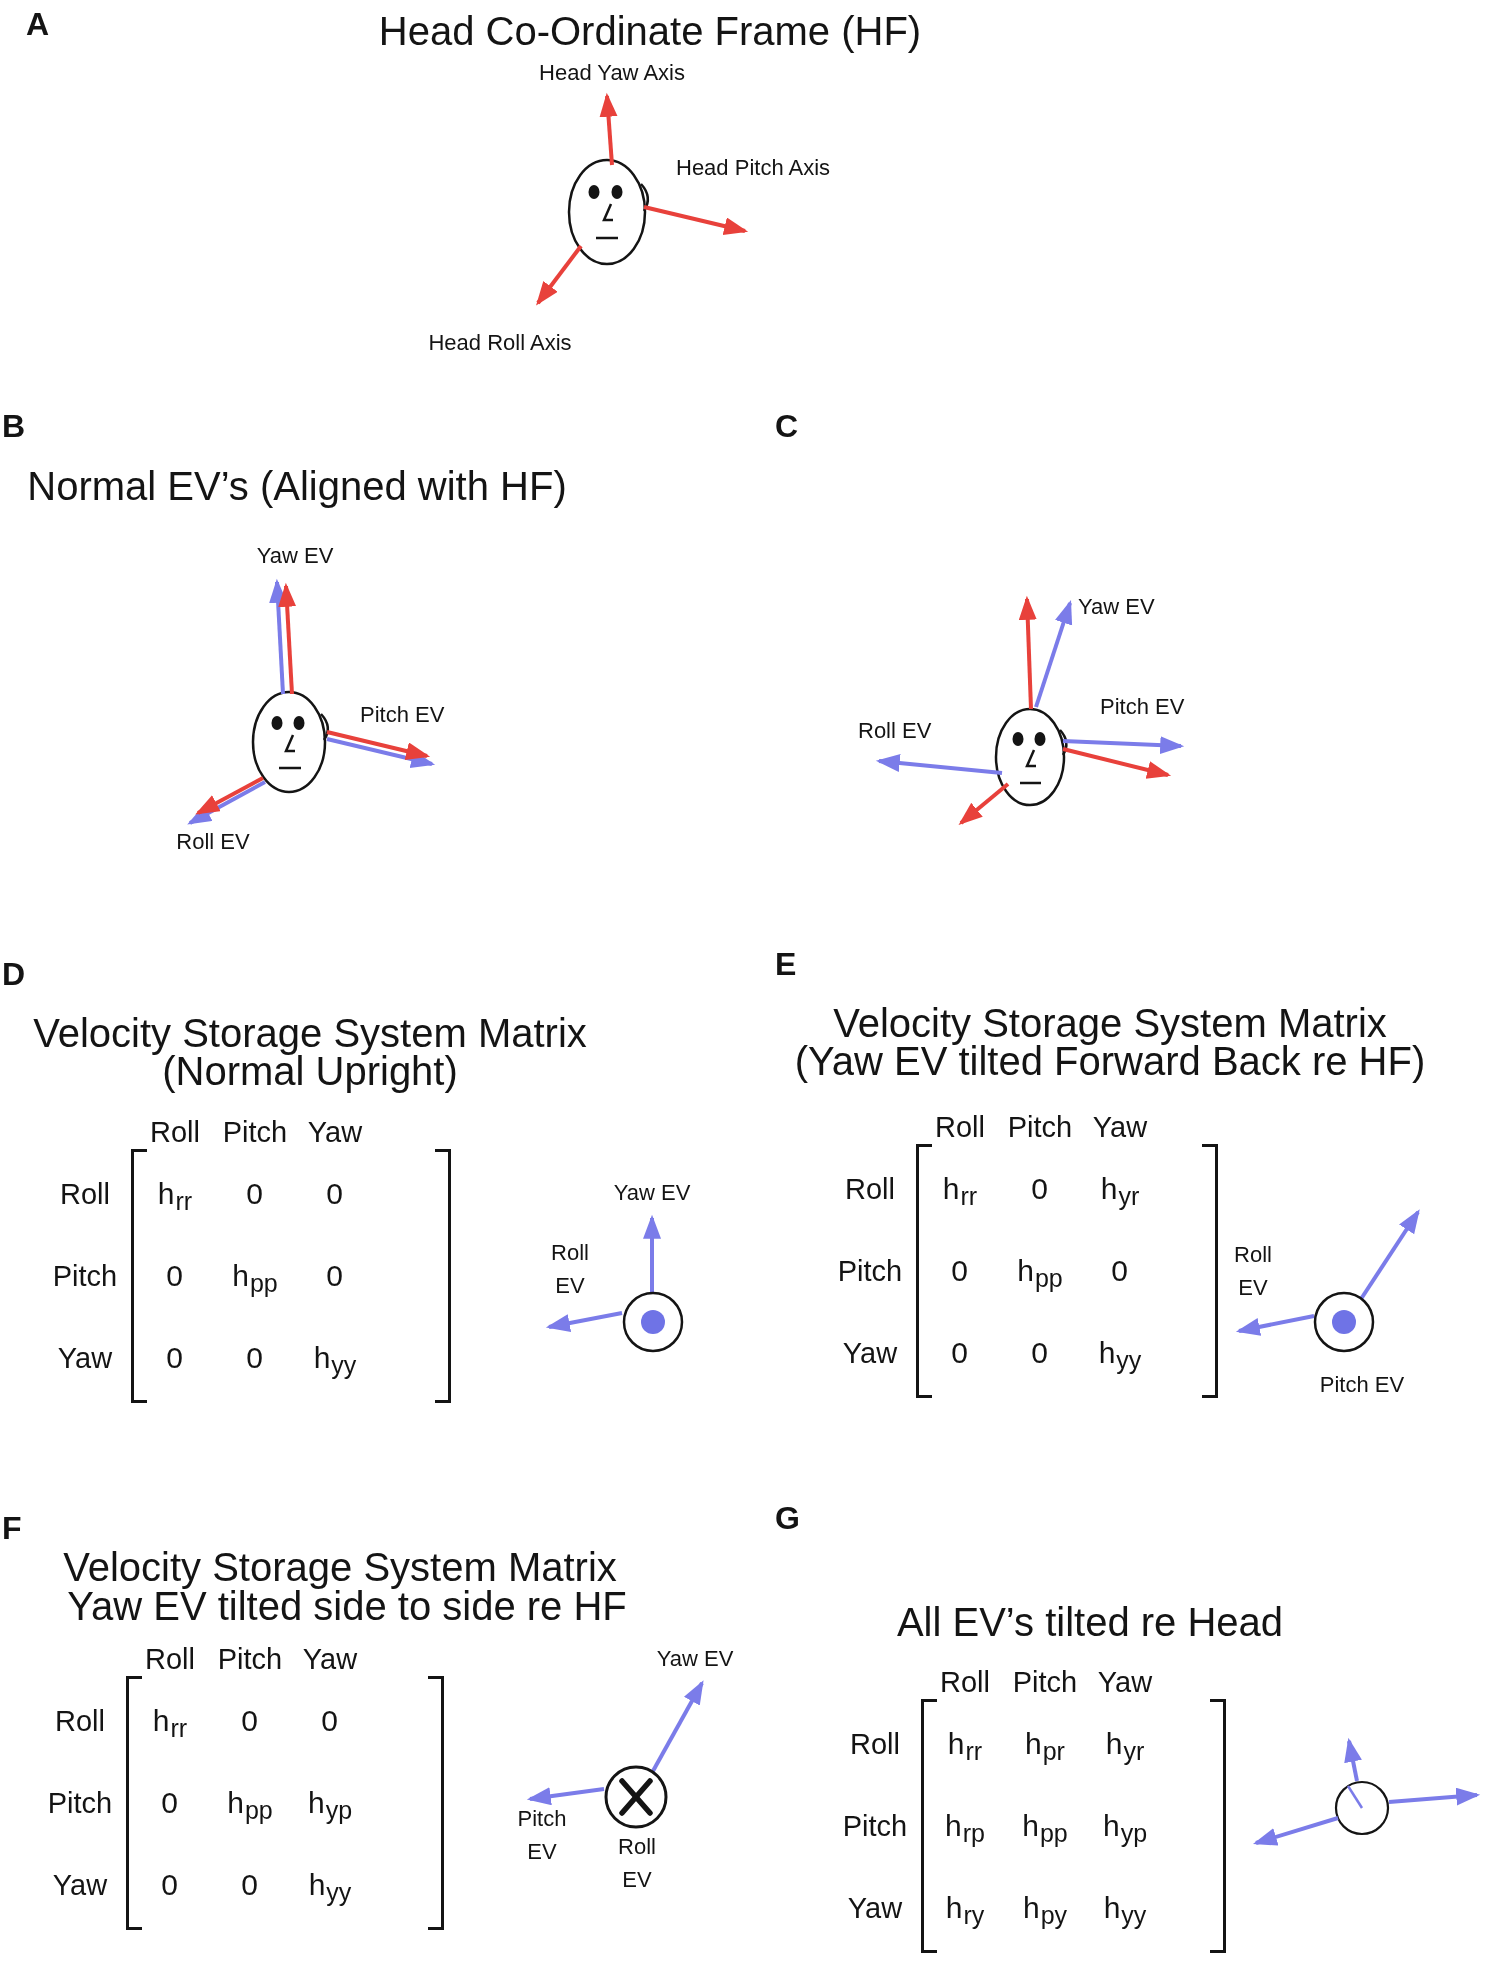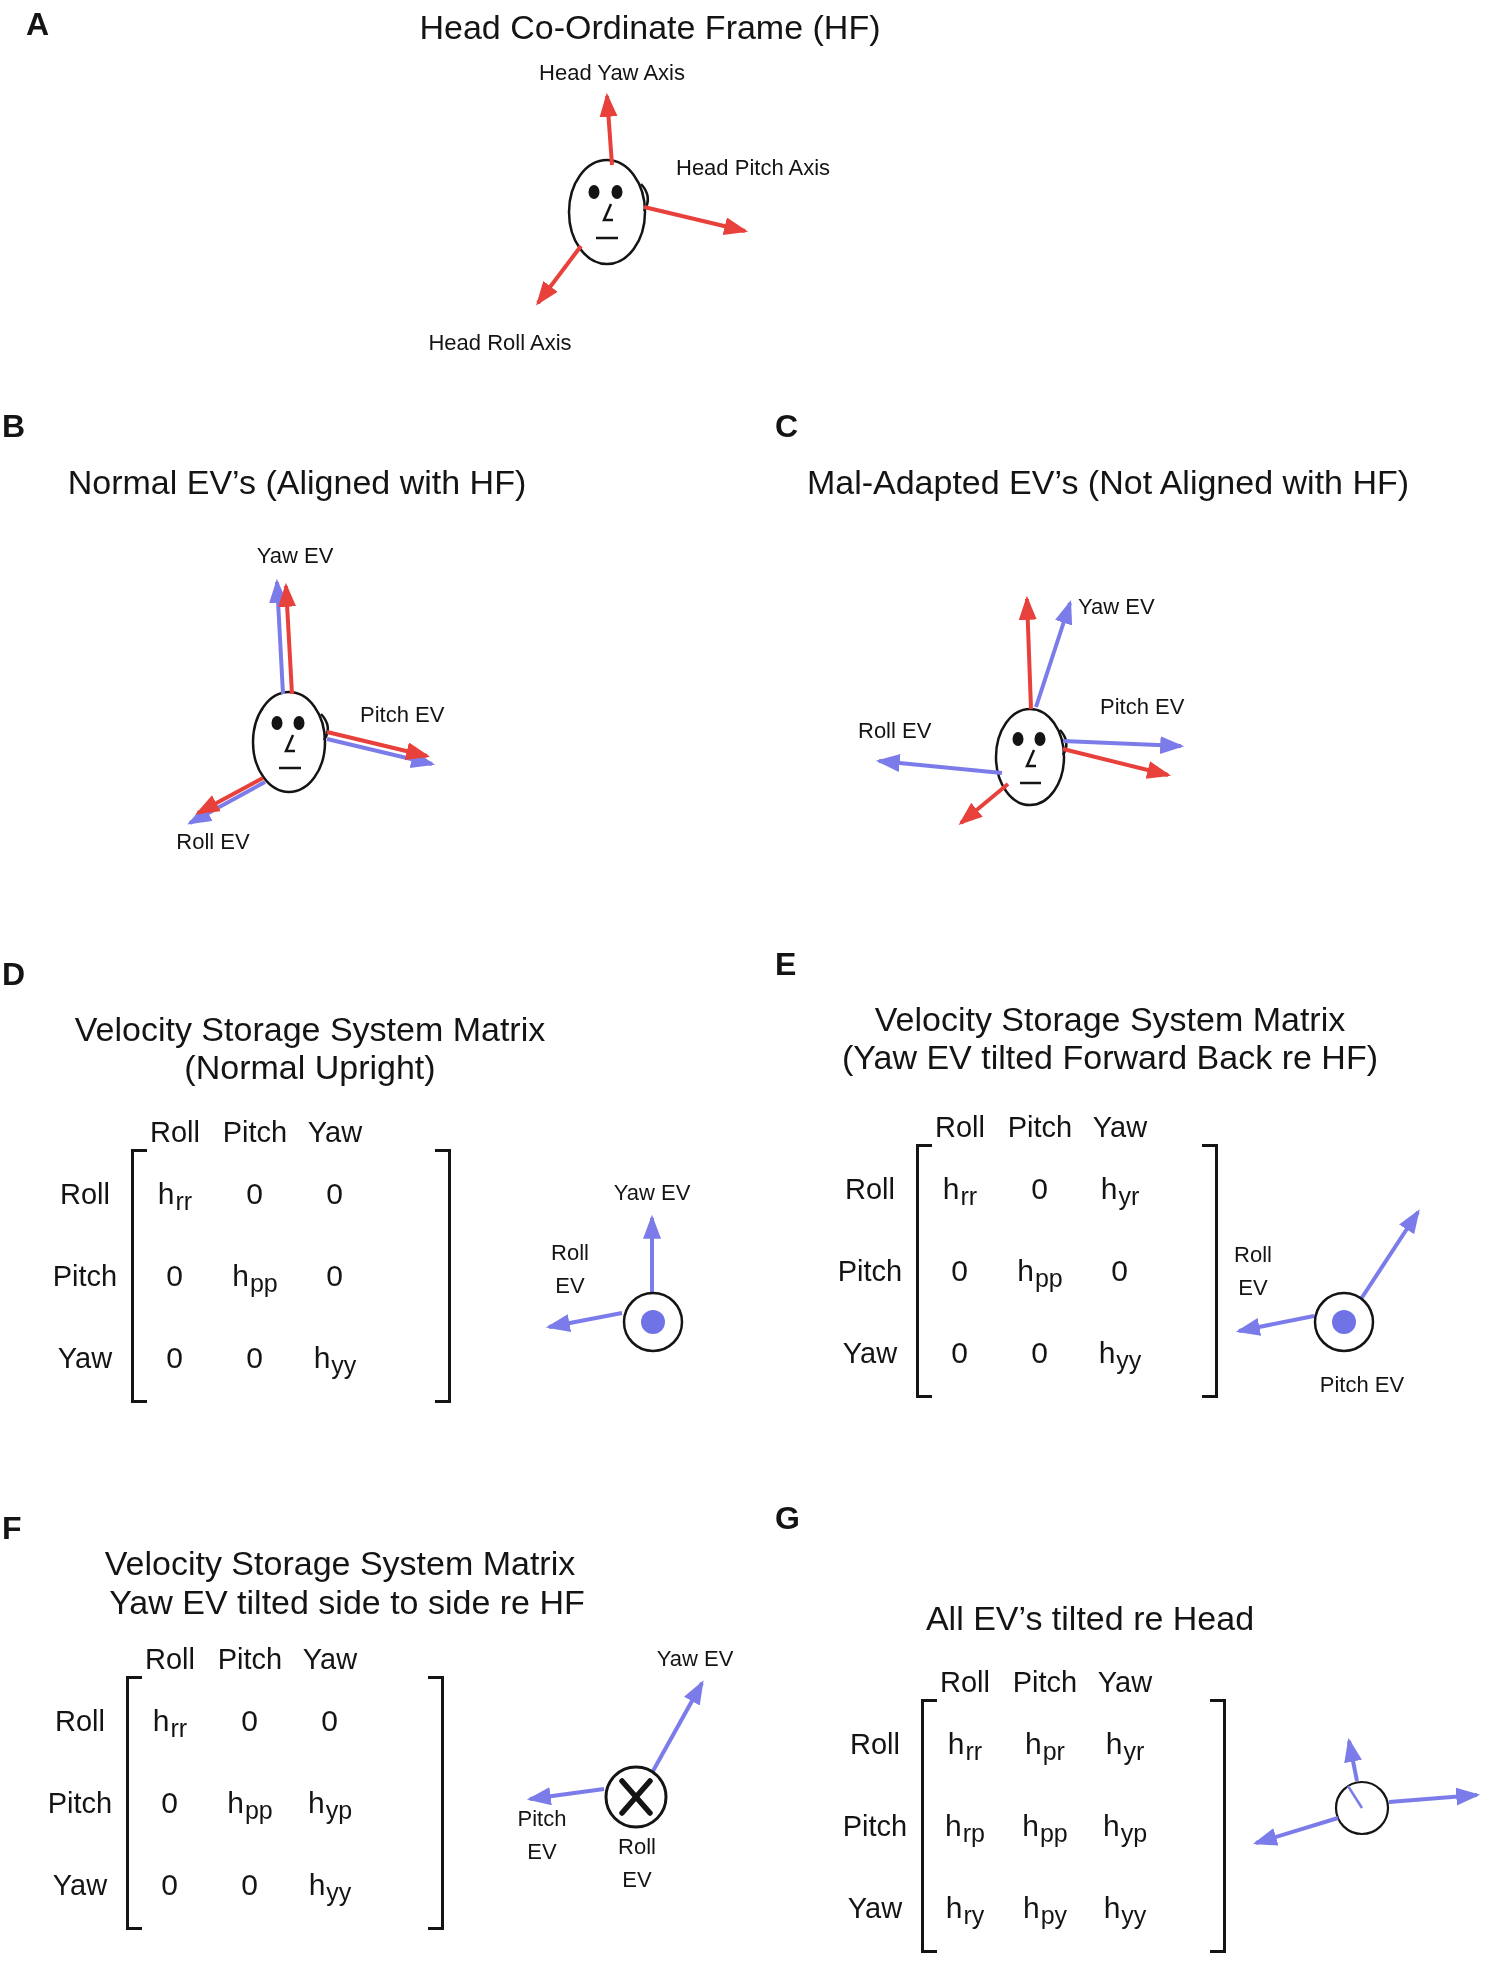--- a/index.html
+++ b/index.html
@@ -7,21 +7,21 @@
     --blue:#7b7ce9;
     --dot_blue:#6f73e6;
     --text:#141414;
   }
   *{box-sizing:border-box;}
   body{margin:0;background:#fff;font-family:"Liberation Sans",sans-serif;color:var(--text);}
   #canvas{position:relative;width:1500px;height:1970px;background:#ffffff;overflow:hidden;}
   #fig-svg{position:absolute;left:0;top:0;}
   .lbl{position:absolute;font-size:22px;color:var(--text);white-space:nowrap;line-height:1.15;}
   .centered{transform:translateX(-50%);}
-  .title{font-size:34px;}
+  .title{font-size:40px;}
   .plabel{font-weight:bold;font-size:32px;}
   .two-line{white-space:pre-line;text-align:center;line-height:33px;}
   
   .matrix{position:absolute;width:430px;height:300px;}
   .m-grid{display:grid;grid-template-columns:100px 80px 80px 80px;grid-template-rows:48px 82px 82px 82px;position:relative;}
   .m-corner{}
   .m-colh{align-self:end;text-align:center;font-size:29px;padding-bottom:4px;}
   .m-rowh{display:flex;align-items:center;justify-content:center;font-size:29px;}
   .m-cell{display:flex;align-items:center;justify-content:center;font-size:30px;}
   .sub{font-size:25px;position:relative;top:7px;margin-left:1px;}
@@ -132,21 +132,20 @@
   <div class="lbl" style="left:676px;top:155px;">Head Pitch Axis</div>
   <div class="lbl centered" style="left:500px;top:330px;">Head Roll Axis</div>
 
   <div class="lbl plabel" style="left:2px;top:408px;">B</div>
   <div class="lbl title centered" style="left:297px;top:463px;">Normal EV’s (Aligned with HF)</div>
   <div class="lbl centered" style="left:295px;top:543px;">Yaw EV</div>
   <div class="lbl" style="left:360px;top:702px;">Pitch EV</div>
   <div class="lbl centered" style="left:213px;top:829px;">Roll EV</div>
 
   <div class="lbl plabel" style="left:775px;top:408px;">C</div>
-  <div class="lbl title centered" style="left:1108px;top:463px;">Mal-Adapted EV’s (Not Aligned with HF)</div>
   <div class="lbl" style="left:1078px;top:594px;">Yaw EV</div>
   <div class="lbl" style="left:1100px;top:694px;">Pitch EV</div>
   <div class="lbl" style="left:858px;top:718px;">Roll EV</div>
 
   <div class="lbl plabel" style="left:2px;top:956px;">D</div>
   <div class="lbl title centered" style="left:310px;top:1010px;">Velocity Storage System Matrix</div>
   <div class="lbl title centered" style="left:310px;top:1048px;">(Normal Upright)</div>
   <div class="lbl centered" style="left:652px;top:1180px;">Yaw EV</div>
   <div class="lbl two-line centered" style="left:570px;top:1236px;">Roll
 EV</div>

